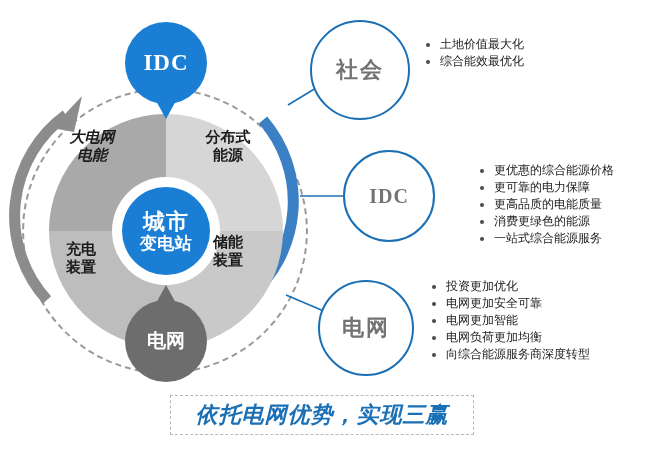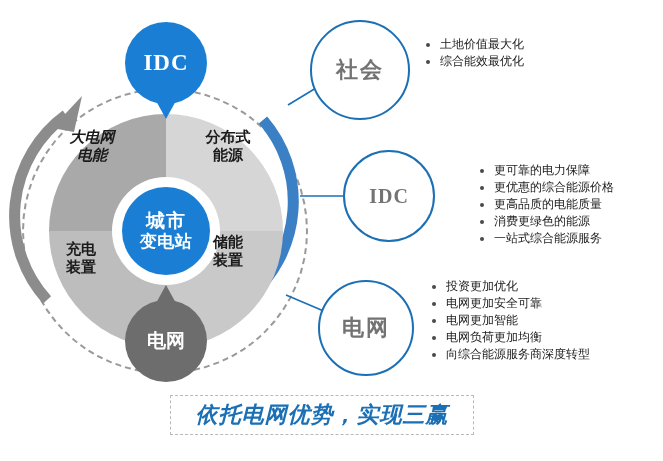--- a/index.html
+++ b/index.html
@@ -79,21 +79,21 @@
     background: #1a7fd4;
     border-radius: 50%;
     display: flex;
     flex-direction: column;
     align-items: center;
     justify-content: center;
     color: #ffffff;
     font-weight: bold;
     line-height: 1.15;
   }
-  .center-circle .l1 { font-size: 19px; letter-spacing: 1px; }
+  .center-circle .l1 { font-size: 22px; letter-spacing: 1px; }
   .center-circle .l2 { font-size: 17px; letter-spacing: 0.5px; }
 
   .quad-label {
     position: absolute;
     color: #1a1a1a;
     font-size: 15px;
     font-weight: bold;
     line-height: 1.2;
     text-align: center;
     white-space: pre-line;
@@ -284,22 +284,22 @@
   </div>
   <ul class="bullets" id="bullets-society">
     <li>土地价值最大化</li>
     <li>综合能效最优化</li>
   </ul>
 
   <div class="branch-circle" id="circle-idc">
     <span>IDC</span>
   </div>
   <ul class="bullets" id="bullets-idc">
+    <li>更优惠的综合能源价格</li>
     <li>更可靠的电力保障</li>
-    <li>更优惠的综合能源价格</li>
     <li>更高品质的电能质量</li>
     <li>消费更绿色的能源</li>
     <li>一站式综合能源服务</li>
   </ul>
 
   <div class="branch-circle" id="circle-grid">
     <span>电网</span>
   </div>
   <ul class="bullets" id="bullets-grid">
     <li>投资更加优化</li>

